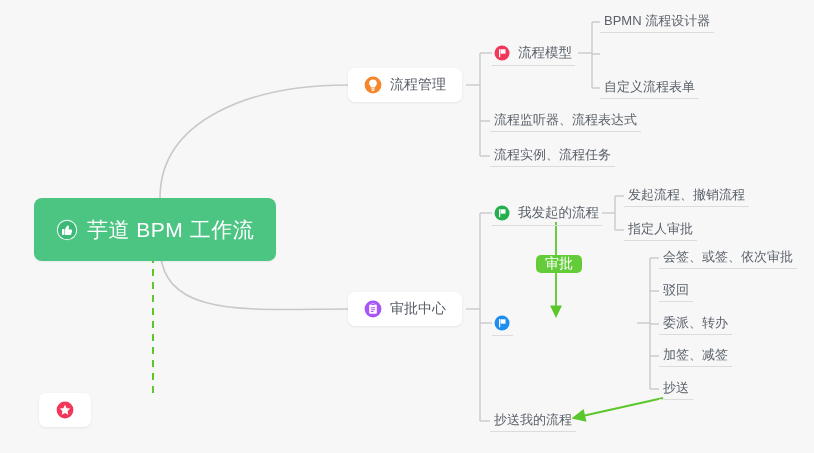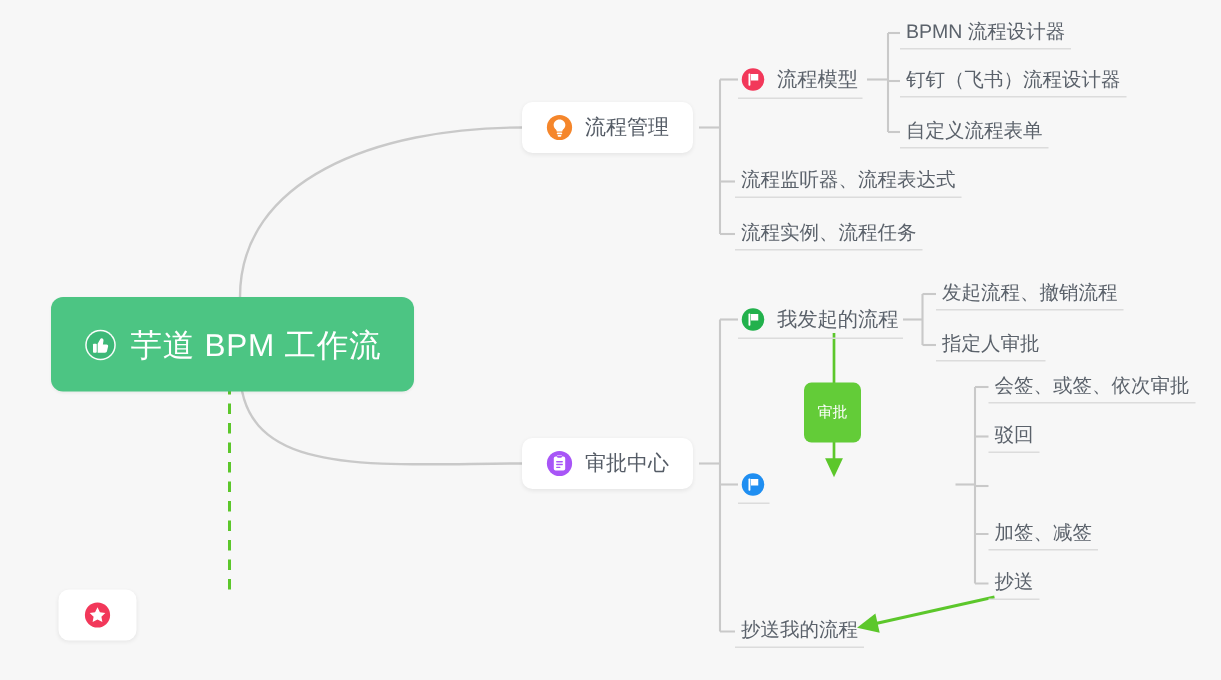--- a/index.html
+++ b/index.html
@@ -76,22 +76,22 @@
     font-size: 13px;
     height: 24px;
     padding: 0 4px;
   }
 
   
   .tag-node {
     background: #63cc38;
     border-radius: 5px;
     color: #ffffff;
-    font-size: 10px;
-    height: 40px;
+    font-size: 14px;
+    height: 18px;
     padding: 0 9px;
     justify-content: flex-start;
   }
 
   
   .note-node {
     background: #ffffff;
     border-radius: 7px;
     color: #4c535c;
     font-size: 14.5px;
@@ -203,23 +203,20 @@
         <rect x="5.0" y="4.0" width="1.25" height="8.2" rx="0.5" fill="#ffffff"></rect>
         <path d="M6.6 4.3 L11.5 4.3 L11.5 8.7 L6.6 8.7 Z" fill="#ffffff"></path>
       </svg>
     </span>
     <span class="node-label">流程模型</span>
   </div>
 
   <div class="node leaf-node" style="left:600px; top:9px; border-bottom:1px solid #dcdcdc;">
     <span>BPMN 流程设计器</span>
   </div>
-  <div class="node leaf-node" style="left:600px; top:41px; border-bottom:1px solid #dcdcdc;">
-    <span>钉钉（飞书）流程设计器</span>
-  </div>
   <div class="node leaf-node" style="left:600px; top:75px; border-bottom:1px solid #dcdcdc;text-align:right;">
     <span>自定义流程表单</span>
   </div>
 
   <div class="node leaf-node" style="left:490px; top:108px; border-bottom:1px solid #dcdcdc;">
     <span>流程监听器、流程表达式</span>
   </div>
   <div class="node leaf-node" style="left:490px; top:143px; border-bottom:1px solid #dcdcdc;">
     <span>流程实例、流程任务</span>
   </div>
@@ -269,20 +266,23 @@
       </svg>
     </span>
   </div>
 
   <div class="node leaf-node" style="left:659px; top:245px; border-bottom:1px solid #dcdcdc;">
     <span>会签、或签、依次审批</span>
   </div>
   <div class="node leaf-node" style="left:659px; top:278px; border-bottom:1px solid #dcdcdc;">
     <span>驳回</span>
   </div>
+  <div class="node leaf-node" style="left:659px; top:311px; border-bottom:1px solid #dcdcdc;">
+    <span>委派、转办</span>
+  </div>
   <div class="node leaf-node" style="left:659px; top:343px; border-bottom:1px solid #dcdcdc;">
     <span>加签、减签</span>
   </div>
   <div class="node leaf-node" style="left:659px; top:376px; border-bottom:1px solid #dcdcdc;">
     <span>抄送</span>
   </div>
 
   <div class="node leaf-node" style="left:490px; top:408px; border-bottom:1px solid #dcdcdc;">
     <span>抄送我的流程</span>
   </div>

